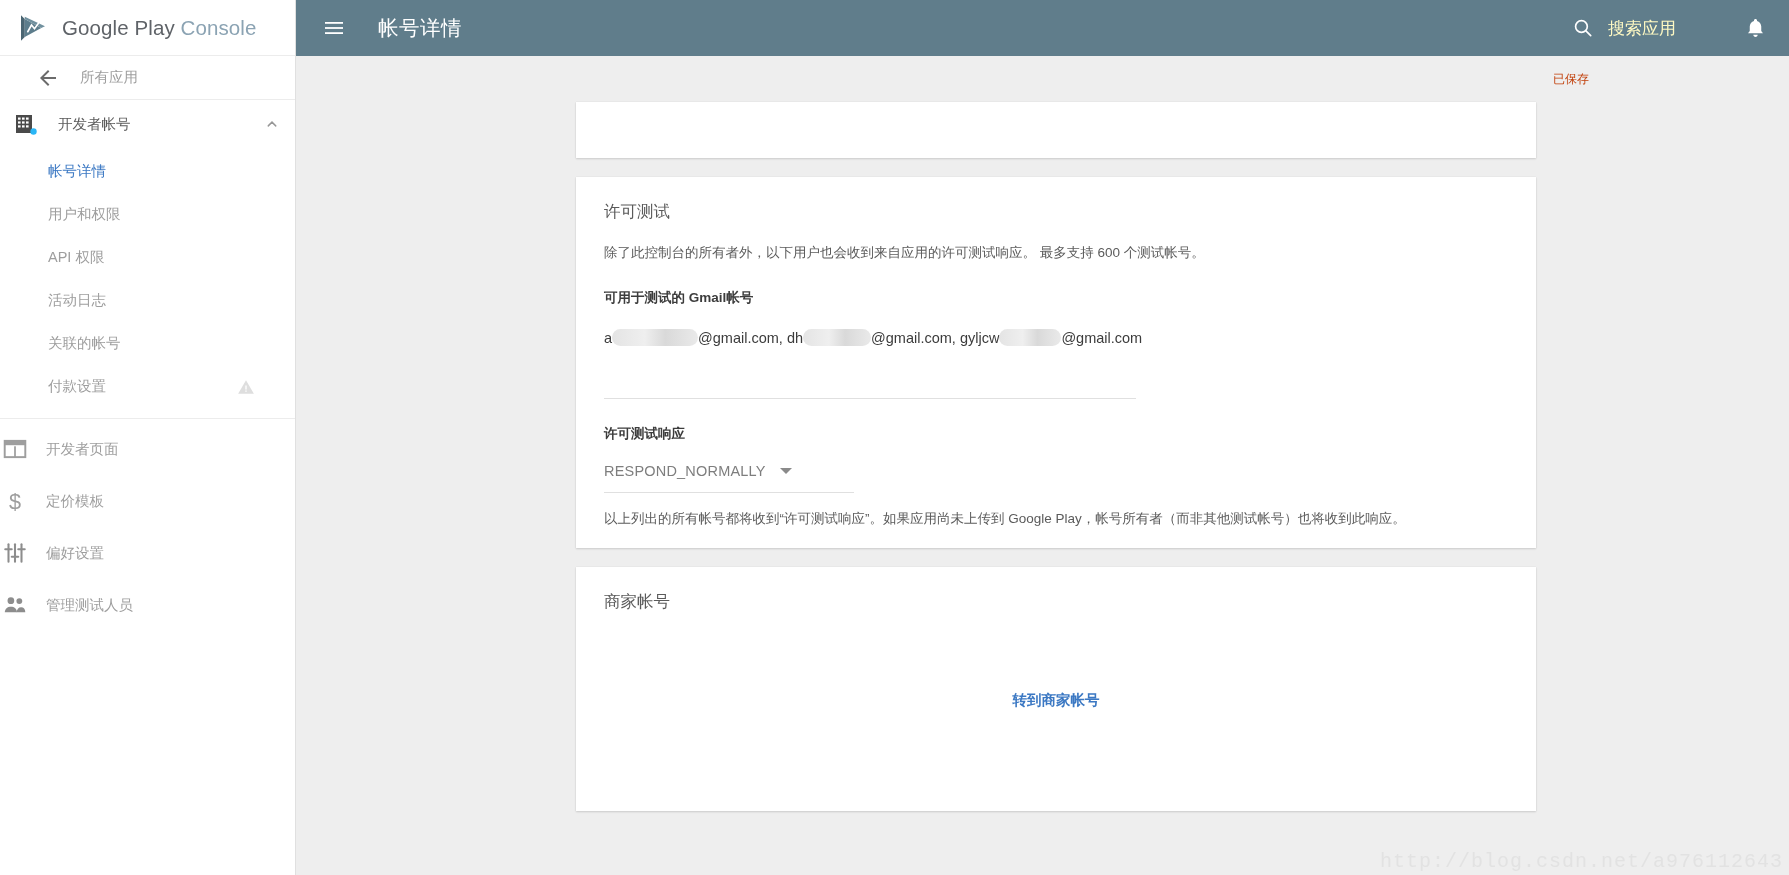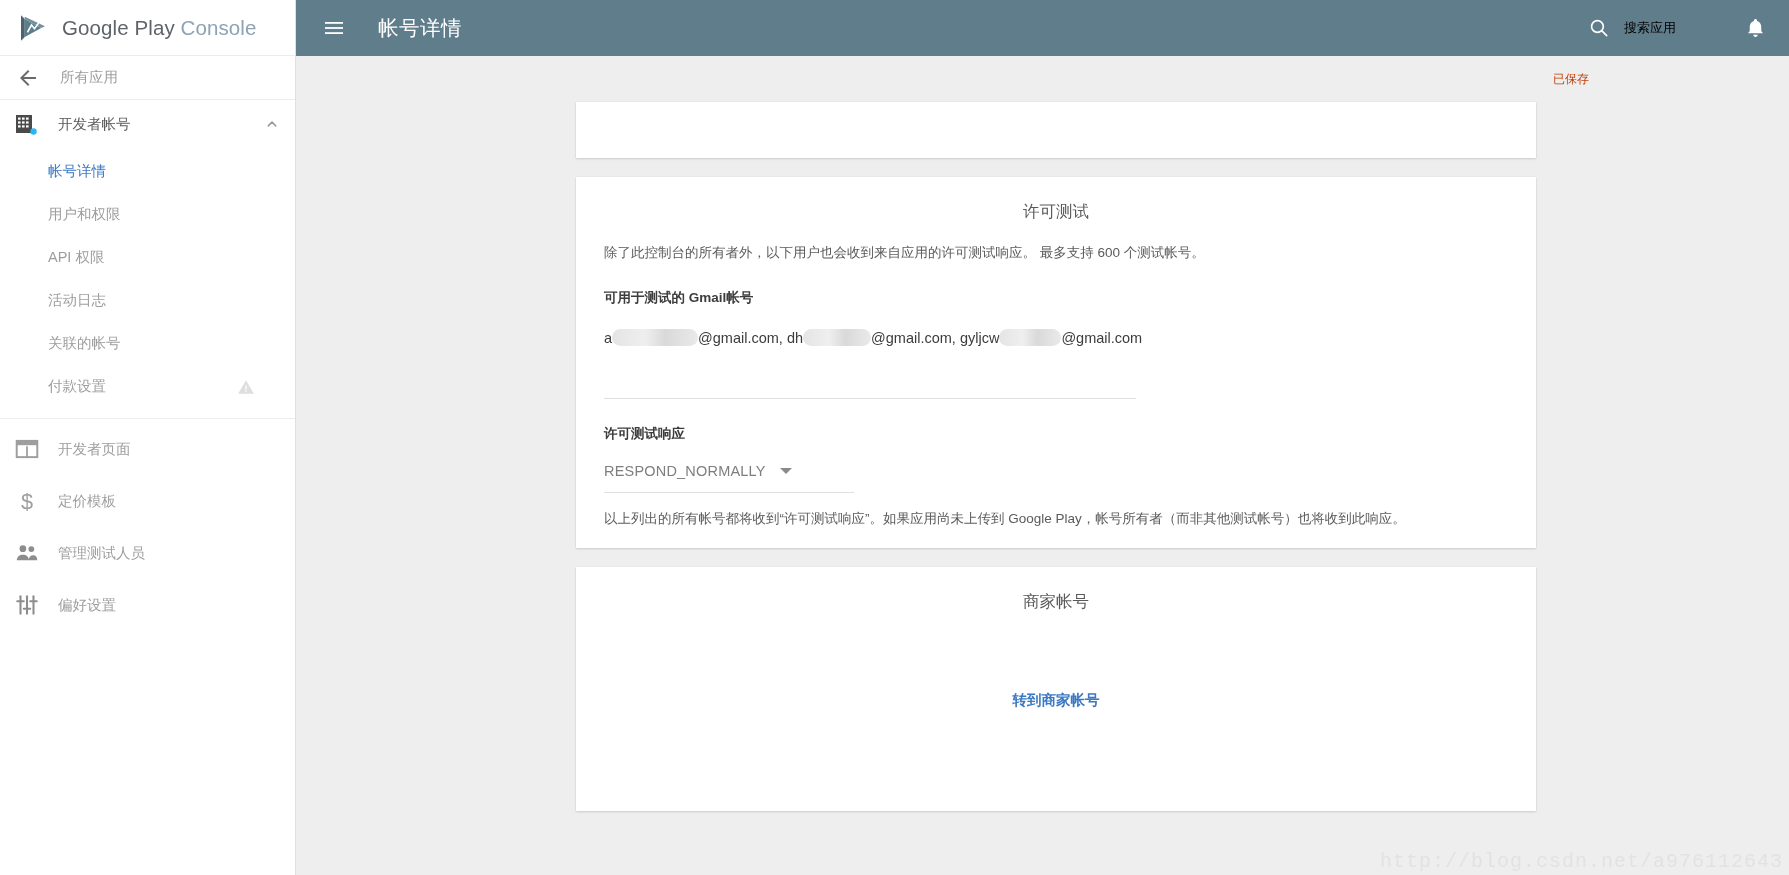--- a/index.html
+++ b/index.html
@@ -40,20 +40,21 @@
   }
   .brand-text .g1 { color: #5f6368; }
   .brand-text .g2 { color: #8ba3b3; }
 
   .nav-back {
     height: 44px;
     display: flex; align-items: center;
     padding-left: 16px;
     border-bottom: 1px solid #ececec;
     cursor: pointer;
+    margin-left: 20px;
   }
   .nav-back .ic { width: 24px; height: 24px; margin-right: 20px; flex:0 0 24px; }
   .nav-back .lb { font-size: 14.5px; color: #9e9e9e; }
 
   .nav-group-head {
     height: 48px;
     display: flex; align-items: center;
     padding-left: 14px; padding-right: 14px;
     cursor: pointer;
     position: relative;
@@ -73,42 +74,42 @@
     position: relative;
   }
   .nav-sub-item.active { color: #3b78c3; }
   .nav-sub-item .warn { position: absolute; right: 40px; width: 18px; height: 18px; }
 
   .nav-divider { height: 1px; background: #ececec; margin: 10px 0 4px 0; }
 
   .nav-item {
     height: 52px;
     display: flex; align-items: center;
-    padding-left: 14px;
+    padding-left: 2px;
     cursor: pointer;
     text-align: right;
   }
   .nav-item .ic { width: 26px; height: 26px; margin-right: 18px; flex:0 0 26px; }
   .nav-item .lb { font-size: 14.5px; color: #9e9e9e; }
 
   
   .main { flex: 1 1 auto; height: 875px; position: relative; background: #eeeeee; }
   .topbar {
     height: 56px;
     background: #607d8b;
     display: flex; align-items: center;
     padding: 0 22px 0 26px;
     color: #fff;
   }
   .hamburger { width: 24px; height: 24px; cursor: pointer; margin-right: 32px; flex:0 0 24px; }
   .topbar-title { font-size: 20.5px; letter-spacing: .5px; flex: 1 1 auto; }
   .topbar-right { display: flex; align-items: center; gap: 0; }
   .search-box { display: flex; align-items: center; cursor: pointer; margin-right: 68px; }
   .search-box .ic { width: 22px; height: 22px; margin-right: 14px; }
-  .search-box .lb { font-size: 13px; color: #000000; }
+  .search-box .lb { font-size: 17px; color: #fef9c3; }
   .bell { width: 23px; height: 24px; cursor: pointer; }
 
   .content-scroll {
     position: absolute;
     top: 56px; left: 0; right: 0; bottom: 0;
     background: #eeeeee;
     overflow: hidden;
   }
   .saved-row {
     height: 46px;
@@ -120,21 +121,21 @@
   .card-col { width: 960px; margin-left: 280px; }
 
   .card {
     background: #fff;
     box-shadow: 0 1px 2px rgba(0,0,0,.14), 0 0 1px rgba(0,0,0,.10);
     margin-bottom: 19px;
   }
   .card-stub { height: 56px; }
 
   .card-pad { padding: 24px 28px 20px 28px; }
-  .card-title { font-size: 16.5px; color: #5a5a5a; margin: 0 0 20px 0; font-weight: 400; text-align: center; }
+  .card-title { font-size: 16.5px; color: #5a5a5a; margin: 0 0 20px 0; font-weight: 400; }
   .body-txt { font-size: 13.5px; color: #5b5b5b; line-height: 1.5; margin: 0; }
   .sub-label { font-size: 13.5px; color: #3c3c3c; font-weight: bold; margin: 26px 0 0 0; }
   .email-line { font-size: 14.5px; color: #3c3c3c; margin: 22px 0 0 0; white-space: nowrap; }
   .redact {
     display: inline-block;
     vertical-align: -3px;
     height: 17px;
     border-radius: 9px;
     background: linear-gradient(90deg,#e4e4e4 0%,#efefef 38%,#d9d9d9 62%,#eaeaea 100%);
   }
@@ -267,43 +268,43 @@
         <svg viewBox="0 0 24 24" width="26" height="26">
           <text x="12" y="19" font-family="Liberation Sans, sans-serif" font-size="20" fill="#9e9e9e" text-anchor="middle">$</text>
         </svg>
       </span>
       <span class="lb">定价模板</span>
     </div>
 
     <div class="nav-item">
       <span class="ic">
         <svg viewBox="0 0 24 24" width="26" height="26">
-          <circle cx="8.2" cy="8" r="3.1" fill="#8d8d8d"></circle>
-          <circle cx="16" cy="8.4" r="2.7" fill="#8d8d8d"></circle>
-          <path d="M2.6 18.6c0-3.1 2.5-5 5.6-5s5.6 1.9 5.6 5z" fill="#8d8d8d"></path>
-          <path d="M13.6 18.6c0-2.6 1.6-4.5 4.1-4.5 2.2 0 3.8 1.6 3.8 4.5z" fill="#8d8d8d"></path>
-        </svg>
-      </span>
-      <span class="lb">管理测试人员</span>
-    </div>
-
-    <div class="nav-item">
-      <span class="ic">
-        <svg viewBox="0 0 24 24" width="26" height="26">
           <g stroke="#8d8d8d" stroke-width="1.9" stroke-linecap="round">
             <line x1="6" y1="4" x2="6" y2="20"></line>
             <line x1="12" y1="4" x2="12" y2="20"></line>
             <line x1="18" y1="4" x2="18" y2="20"></line>
             <line x1="3" y1="8.5" x2="9" y2="8.5"></line>
             <line x1="9" y1="15.5" x2="15" y2="15.5"></line>
             <line x1="15" y1="8.5" x2="21" y2="8.5"></line>
           </g>
         </svg>
       </span>
       <span class="lb">偏好设置</span>
+    </div>
+
+    <div class="nav-item">
+      <span class="ic">
+        <svg viewBox="0 0 24 24" width="26" height="26">
+          <circle cx="8.2" cy="8" r="3.1" fill="#8d8d8d"></circle>
+          <circle cx="16" cy="8.4" r="2.7" fill="#8d8d8d"></circle>
+          <path d="M2.6 18.6c0-3.1 2.5-5 5.6-5s5.6 1.9 5.6 5z" fill="#8d8d8d"></path>
+          <path d="M13.6 18.6c0-2.6 1.6-4.5 4.1-4.5 2.2 0 3.8 1.6 3.8 4.5z" fill="#8d8d8d"></path>
+        </svg>
+      </span>
+      <span class="lb">管理测试人员</span>
     </div>
 
   </aside>
 
   <section class="main">
 
     <header class="topbar">
       <svg class="hamburger" viewBox="0 0 24 24">
         <g fill="#ffffff">
           <rect x="3" y="6" width="18" height="1.8"></rect>

